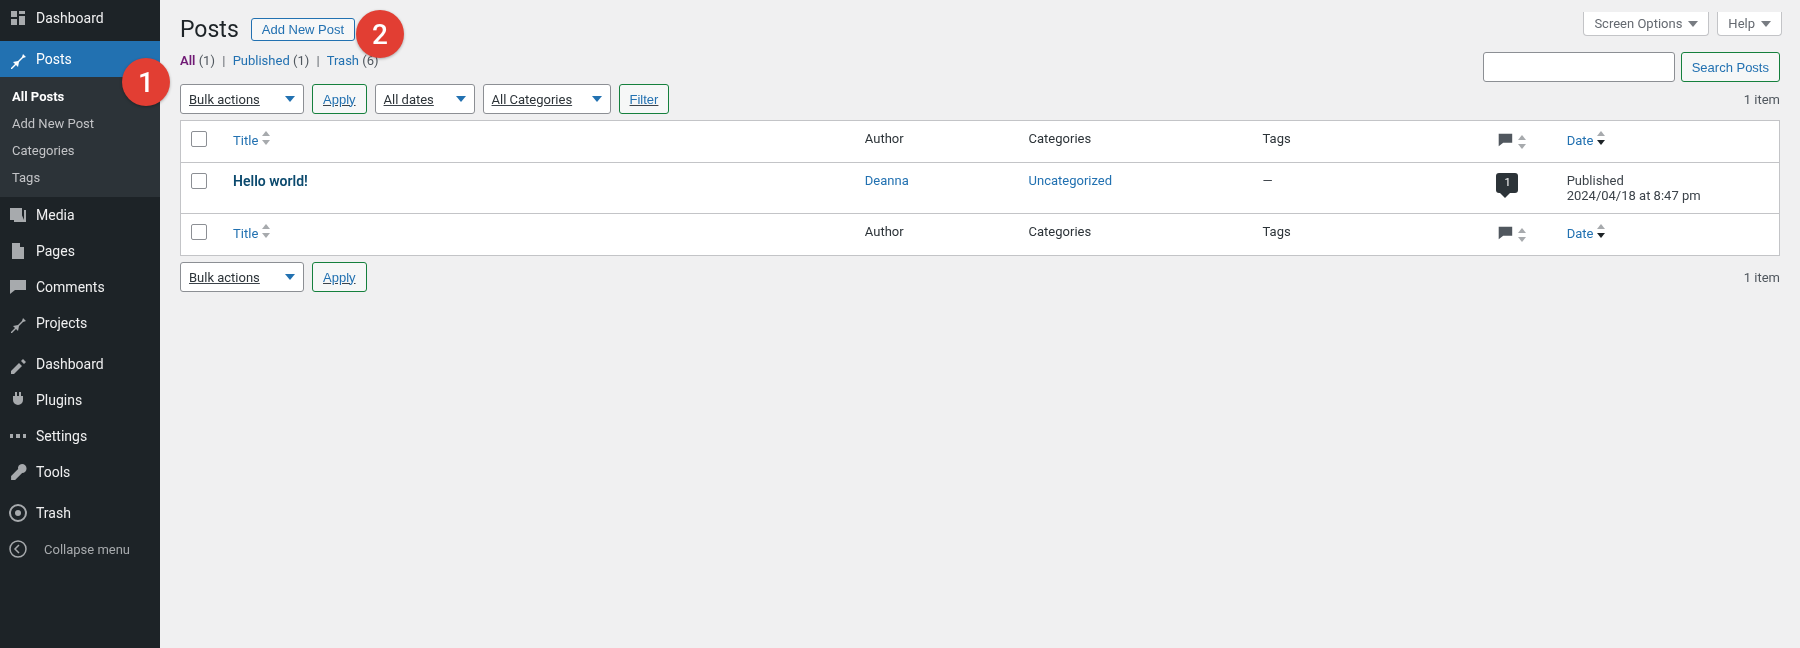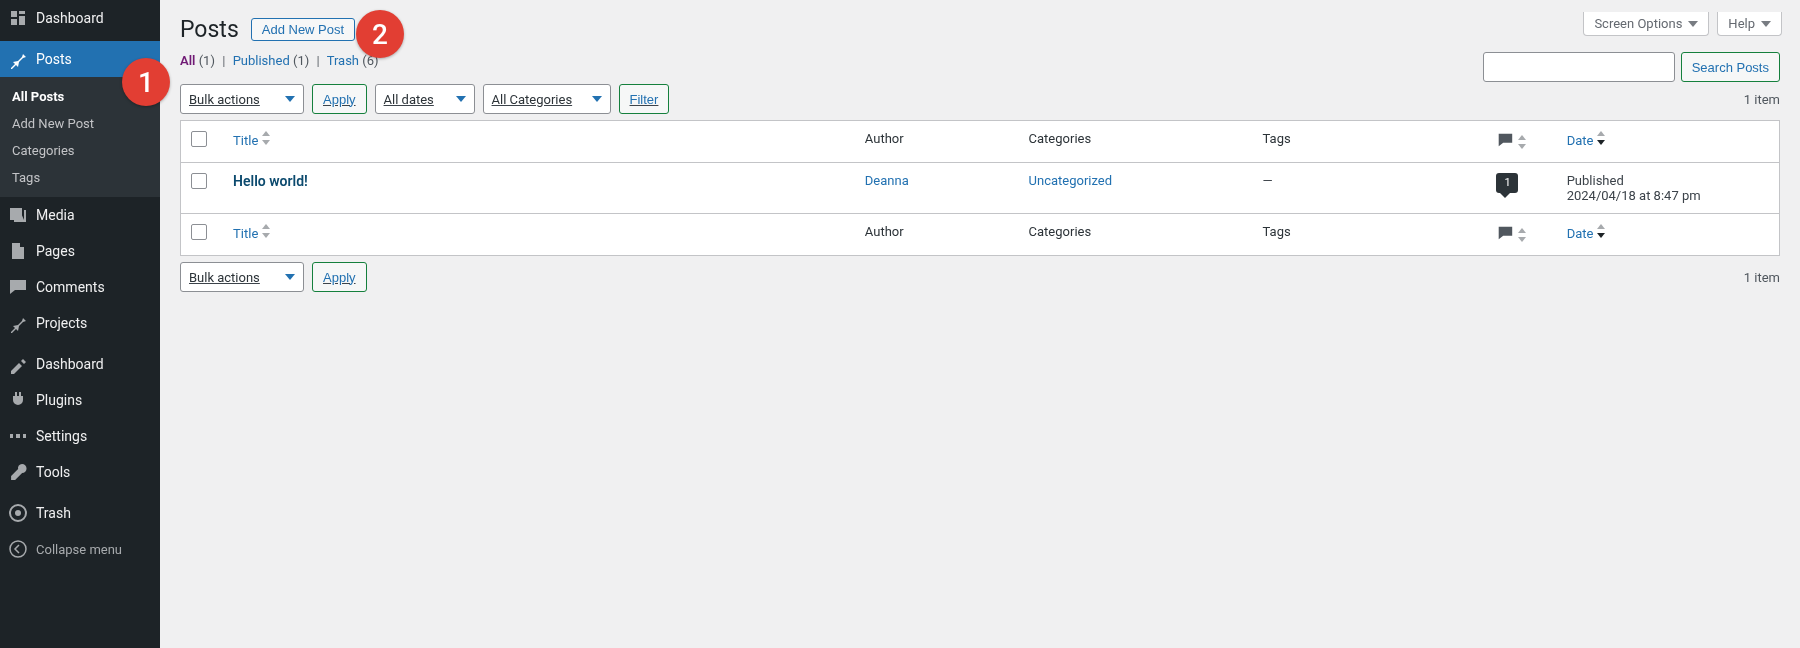--- a/index.html
+++ b/index.html
@@ -37,21 +37,21 @@
     background:#2c3338;
     padding: 6px 0;
   }
   .submenu-item {
     padding: 6px 12px;
     color:#c3c4c7;
     font-size:13px;
     cursor:pointer;
   }
   .submenu-item.current { color:#fff; font-weight:700; }
-  .collapse { display:flex; align-items:center; padding:8px 8px; color:#a7aaad; font-size:13px; cursor:pointer; }
+  .collapse { display:flex; align-items:center; padding:8px 8px; color:#a7aaad; font-size:13px; cursor:pointer;gap:8px; }
   .collapse .ic { width:20px; height:20px; display:flex; align-items:center; justify-content:center; margin-right:8px; }
 
   
   .main {
     margin-left:160px;
     padding: 0 20px 20px 20px;
   }
   .top-buttons {
     position: absolute;
     right: 18px;

